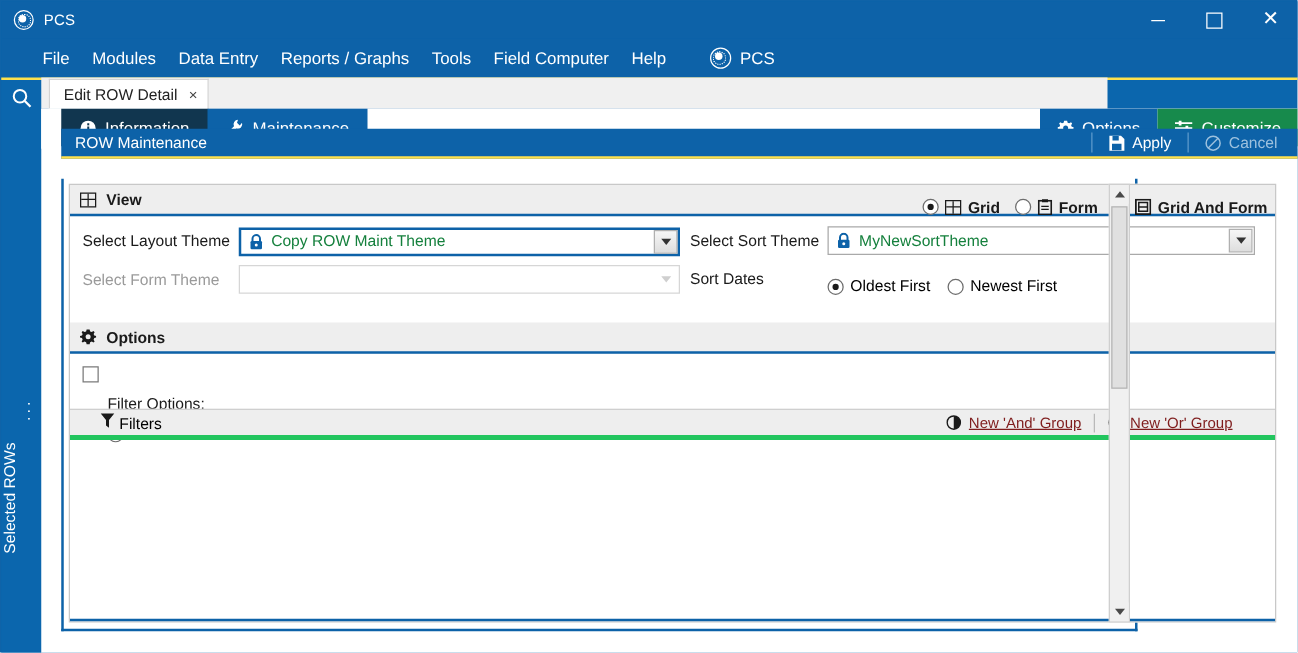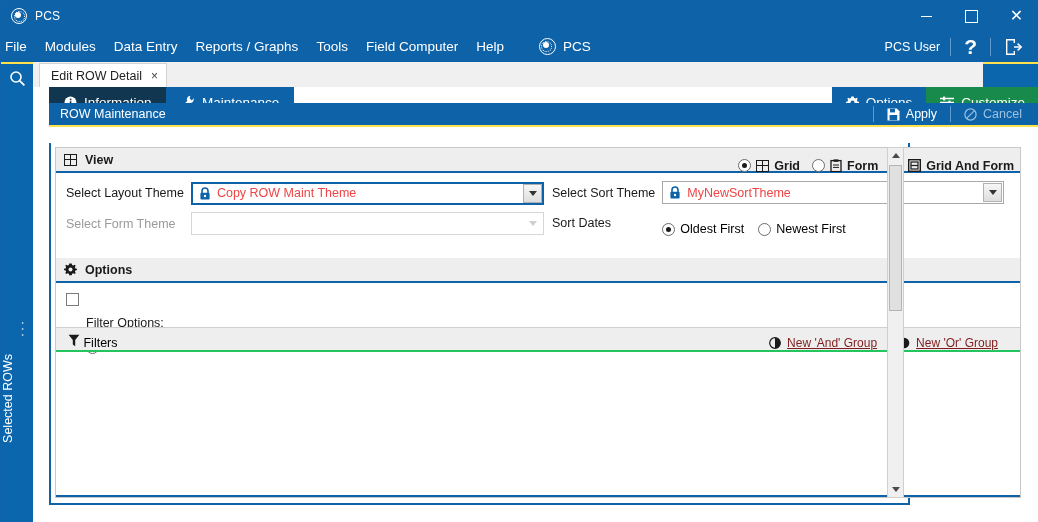--- a/index.html
+++ b/index.html
@@ -50,21 +50,21 @@
 
   
   .menubar {
     position: absolute; left: 0; top: 30px; width: 1038px; height: 31px;
     background: #0d62a8; display: flex; align-items: center;
   }
   .menu-item {
     color: #ffffff; font-size: 13.5px; padding: 0 9px; height: 31px;
     display: flex; align-items: center; white-space: nowrap;
   }
-  .menu-item:first-child { padding-left: 4px; }
+  .menu-item:first-child { padding-left: 4px; margin-left: 29px; }
   .menu-pcs {
     display: flex; align-items: center; gap: 7px; margin-left: 26px;
     color: #ffffff; font-size: 13.5px;
   }
   .menu-pcs .app-logo { width: 17px; height: 17px; }
   .menubar-right {
     margin-left: auto; display: flex; align-items: center; gap: 0;
     padding-right: 12px; color: #ffffff;
   }
   .user-name { font-size: 12.5px; padding-right: 10px; }
@@ -93,21 +93,21 @@
     white-space: nowrap;
   }
   .sidebar-dots {
     position: absolute; left: 14px; top: 255px;
     color: #ffffff; font-size: 12px; letter-spacing: 2px;
     writing-mode: vertical-rl; transform: rotate(180deg);
   }
 
   
   .tabstrip {
-    position: absolute; left: 32px; top: 61px; width: 950px; height: 25px;
+    position: absolute; left: 32px; top: 61px; width: 853px; height: 25px;
     background: #f0f0f0;
   }
   .doc-tab {
     position: absolute; left: 6px; top: 1px; height: 24px;
     background: #ffffff; border: 1px solid #d3d3d3; border-bottom: none;
     display: flex; align-items: center; gap: 9px; padding: 0 8px 0 11px;
     font-size: 12.5px; color: #222222;
   }
   .tab-close { color: #444; font-size: 12px; }
 
@@ -206,21 +206,21 @@
   .view-col.right { width: 452px; margin-left: 8px; }
   .fld-label { font-size: 12.5px; color: #1a1a1a; white-space: nowrap; }
   .fld-label.dim { color: #9a9a9a; }
 
   .combo {
     height: 23px; border: 1px solid #a9a9a9; background: #ffffff;
     display: flex; align-items: center; position: relative;
   }
   .combo.focused { border: 2px solid #0d62a8; }
   .combo .lock { margin-left: 6px; margin-right: 6px; display: flex; flex: none; }
-  .combo .cval { font-size: 12.5px; color: #ef4444; }
+  .combo .cval { font-size: 12.5px; color: #15803d; }
   .combo .cbtn {
     position: absolute; right: 1px; top: 1px; bottom: 1px; width: 19px;
     background: linear-gradient(#f6f6f6, #dedede);
     border: 1px solid #b0b0b0;
     display: flex; align-items: center; justify-content: center;
   }
   .combo.focused .cbtn { top: 0; right: 0; bottom: 0; }
   .combo.disabled { border: 1px solid #d6d6d6; background: #ffffff; }
   .combo.disabled .cbtn { background: transparent; border: none; }
 
@@ -240,23 +240,23 @@
   }
   .filter-opts-label { font-size: 12.5px; color: #1a1a1a; padding: 10px 0 0 30px; }
   .filter-radio-row {
     display: flex; align-items: center; gap: 8px;
     font-size: 12.5px; color: #1a1a1a; padding-left: 30px; margin-top: 10px;
   }
 
   
   .filters-head {
     position: absolute; left: 0; right: 0; top: 179px;
-    height: 25px; background: #eeeeee; border-bottom: 2px solid #22c55e;
+    height: 25px; background: #eeeeee; border-bottom: 4px solid #22c55e;
     border-top: 1px solid #cfcfcf;
-    display: flex; align-items: flex-end; padding: 0 12px;
+    display: flex; align-items: center; padding: 0 24px;
     font-size: 12.5px;
   }
   .filters-actions { margin-left: auto; display: flex; align-items: center; }
   .fa-btn { display: flex; align-items: center; gap: 6px; padding: 0 10px; font-size: 12px; color: #7f1d1d; text-decoration: underline; }
   .fa-sep { width: 1px; height: 15px; background: #b9b9b9; }
 
   .filters-body {
     position: absolute; left: 0; right: 0; top: 206px; bottom: 0;
     background: #ffffff; border-bottom: 2px solid #0d62a8;
   }
@@ -309,33 +309,20 @@
     <div class="menu-item">Reports / Graphs</div>
     <div class="menu-item">Tools</div>
     <div class="menu-item">Field Computer</div>
     <div class="menu-item">Help</div>
 
     <div class="menu-pcs">
       <span class="app-logo"></span>
       <span>PCS</span>
     </div>
 
-    <div class="menubar-right">
-      <span class="user-name">PCS User</span>
-      <span class="sep-v"></span>
-      <span class="help-q">?</span>
-      <span class="sep-v"></span>
-      <span class="logout-ic">
-        <svg width="19" height="18" viewBox="0 0 19 18" aria-hidden="true">
-          <path d="M2 1 H11 V5 H9.6 V2.4 H3.4 V15.6 H9.6 V13 H11 V17 H2 Z" fill="#ffffff"></path>
-          <path d="M10 9 H16.4" stroke="#ffffff" stroke-width="1.5" fill="none"></path>
-          <path d="M13.6 5.6 L17.2 9 L13.6 12.4" stroke="#ffffff" stroke-width="1.5" fill="none"></path>
-        </svg>
-      </span>
-    </div>
   </div>
 
   <div class="yellow-rule"></div>
 
   <div class="sidebar">
     <div class="sidebar-search">
       <svg width="17" height="17" viewBox="0 0 17 17" aria-hidden="true">
         <circle cx="7" cy="7" r="5" stroke="#ffffff" stroke-width="1.6" fill="none"></circle>
         <path d="M10.8 10.8 L15.4 15.4" stroke="#ffffff" stroke-width="1.8" fill="none"></path>
       </svg>

